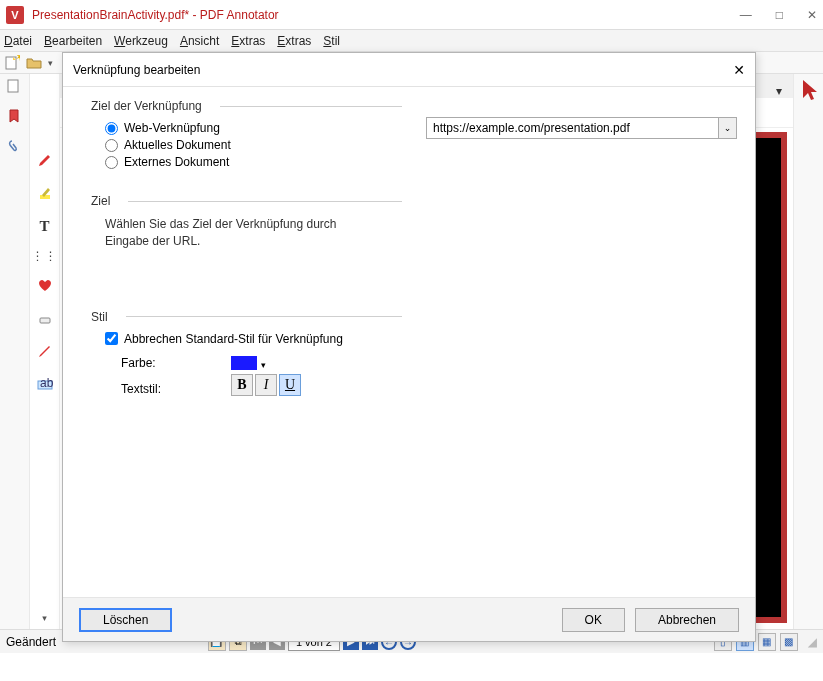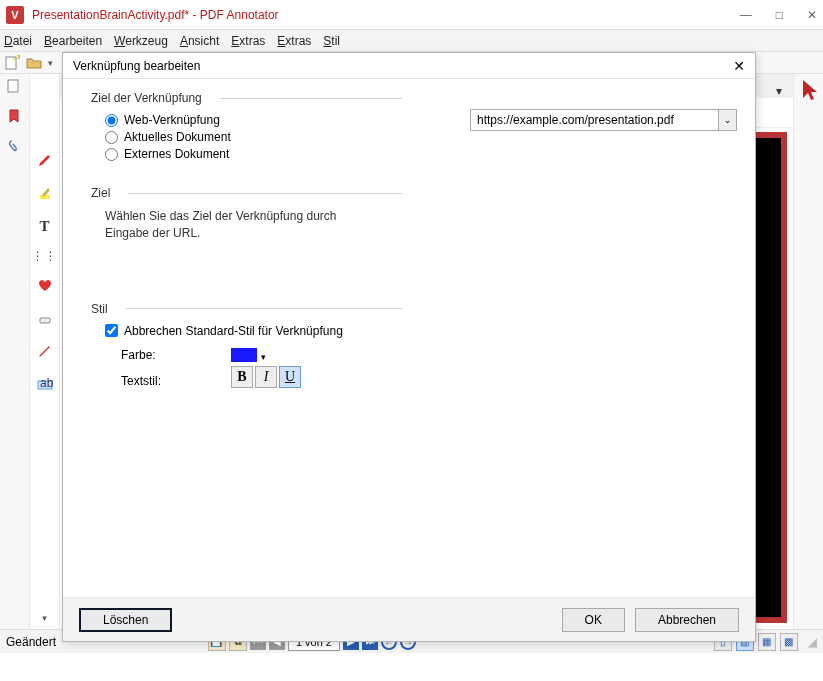--- a/index.html
+++ b/index.html
@@ -46,47 +46,47 @@
 .statusbar .right { margin-left: auto; display: flex; gap: 4px; }
 .statusbar .nav-group { display: flex; align-items: center; gap: 3px; margin: 0 auto; }
 .statusbar .mini-btn { width: 18px; height: 18px; border: 1px solid #b5b5b5; background: #eee; display: inline-flex; align-items: center; justify-content: center; font-size: 10px; }
 .statusbar .nav-blue { background: #2a5db0; color: #fff; border-color: #2a5db0; width: 16px; height: 16px; }
 .statusbar .nav-grey { background: #999; color: #fff; border-color: #999; width: 16px; height: 16px; }
 .statusbar input.pagefield { width: 52px; height: 18px; font-size: 11px; padding: 0 3px; border: 1px solid #999; text-align: center; }
 .statusbar .round-btn { width: 16px; height: 16px; border: 2px solid #2a5db0; border-radius: 50%; color: #2a5db0; display: inline-flex; align-items: center; justify-content: center; font-size: 10px; }
 
 
 .dialog { position: absolute; left: 62px; top: 52px; width: 694px; height: 590px; background: #fff; border: 1px solid #b5b5b5; box-shadow: 2px 2px 8px rgba(0,0,0,0.15); z-index: 100; display: flex; flex-direction: column; }
-.dialog-title { height: 26px; display: flex; align-items: center; padding: 0 10px; border-bottom: 1px solid #e2e2e2; }
+.dialog-title { height: 34px; display: flex; align-items: center; padding: 0 10px; border-bottom: 1px solid #e2e2e2; }
 .dialog-title .close { margin-left: auto; font-size: 14px; cursor: default; }
 .dialog-body { flex: 1; padding: 12px 18px 0 28px; display: flex; gap: 24px; overflow: hidden; }
 .dialog-col { flex: 1; }
 .section-label { color: #333; font-size: 12px; margin-bottom: 8px; display: flex; align-items: center; gap: 18px; }
 .section-label .line { flex: 1; height: 1px; background: #cfcfcf; }
 .radio-row { display: flex; align-items: center; gap: 6px; margin: 3px 0 3px 14px; }
 .radio-row input { margin: 0; }
 .section-gap { height: 22px; }
 .help-text { margin-left: 14px; color: #333; line-height: 1.4; max-width: 240px; }
 .check-row { display: flex; align-items: center; gap: 6px; margin: 6px 0 10px 14px; }
 .style-row { display: flex; align-items: flex-end; margin: 4px 0 4px 30px; }
 .style-row .lbl { width: 110px; }
 .color-swatch { width: 26px; height: 14px; background: #1a1aff; display: inline-block; vertical-align: middle; }
 .dropdown-caret { font-size: 9px; margin-left: 4px; }
 .text-style-btns { display: flex; gap: 2px; }
 .ts-btn { width: 22px; height: 22px; border: 1px solid #aaa; background: #eee; display: inline-flex; align-items: center; justify-content: center; font-family: "Times New Roman", serif; font-size: 14px; }
 .ts-btn.bold { font-weight: bold; }
 .ts-btn.italic { font-style: italic; }
 .ts-btn.underline { text-decoration: underline; background: #cfe3ff; border-color: #6a9edb; }
-.url-field { display: flex; margin-left: 44px; }
+.url-field { display: flex; }
 .url-field input { flex: 1; height: 22px; padding: 0 6px; border: 1px solid #aaa; }
 .url-field .drop { width: 18px; height: 22px; border: 1px solid #aaa; border-left: none; background: #efefef; display: inline-flex; align-items: center; justify-content: center; font-size: 9px; }
 
 .dialog-footer { height: 44px; display: flex; align-items: center; padding: 0 16px; gap: 10px; background: #f3f3f3; border-top: 1px solid #e5e5e5; }
 .dlg-btn { height: 24px; padding: 0 22px; border: 1px solid #aaa; background: #eaeaea; cursor: default; }
-.dlg-btn.delete { border: 2px solid #0f172a; }
+.dlg-btn.delete { border: 2px solid #3b82f6; }
 .dialog-footer .spacer { flex: 1; }
 </style>
 </head>
 <body>
 
 <div class="titlebar">
   <span class="app-icon">V</span>
   <span class="title">PresentationBrainActivity.pdf* - PDF Annotator</span>
   <div class="win-controls">
     <span>—</span>

